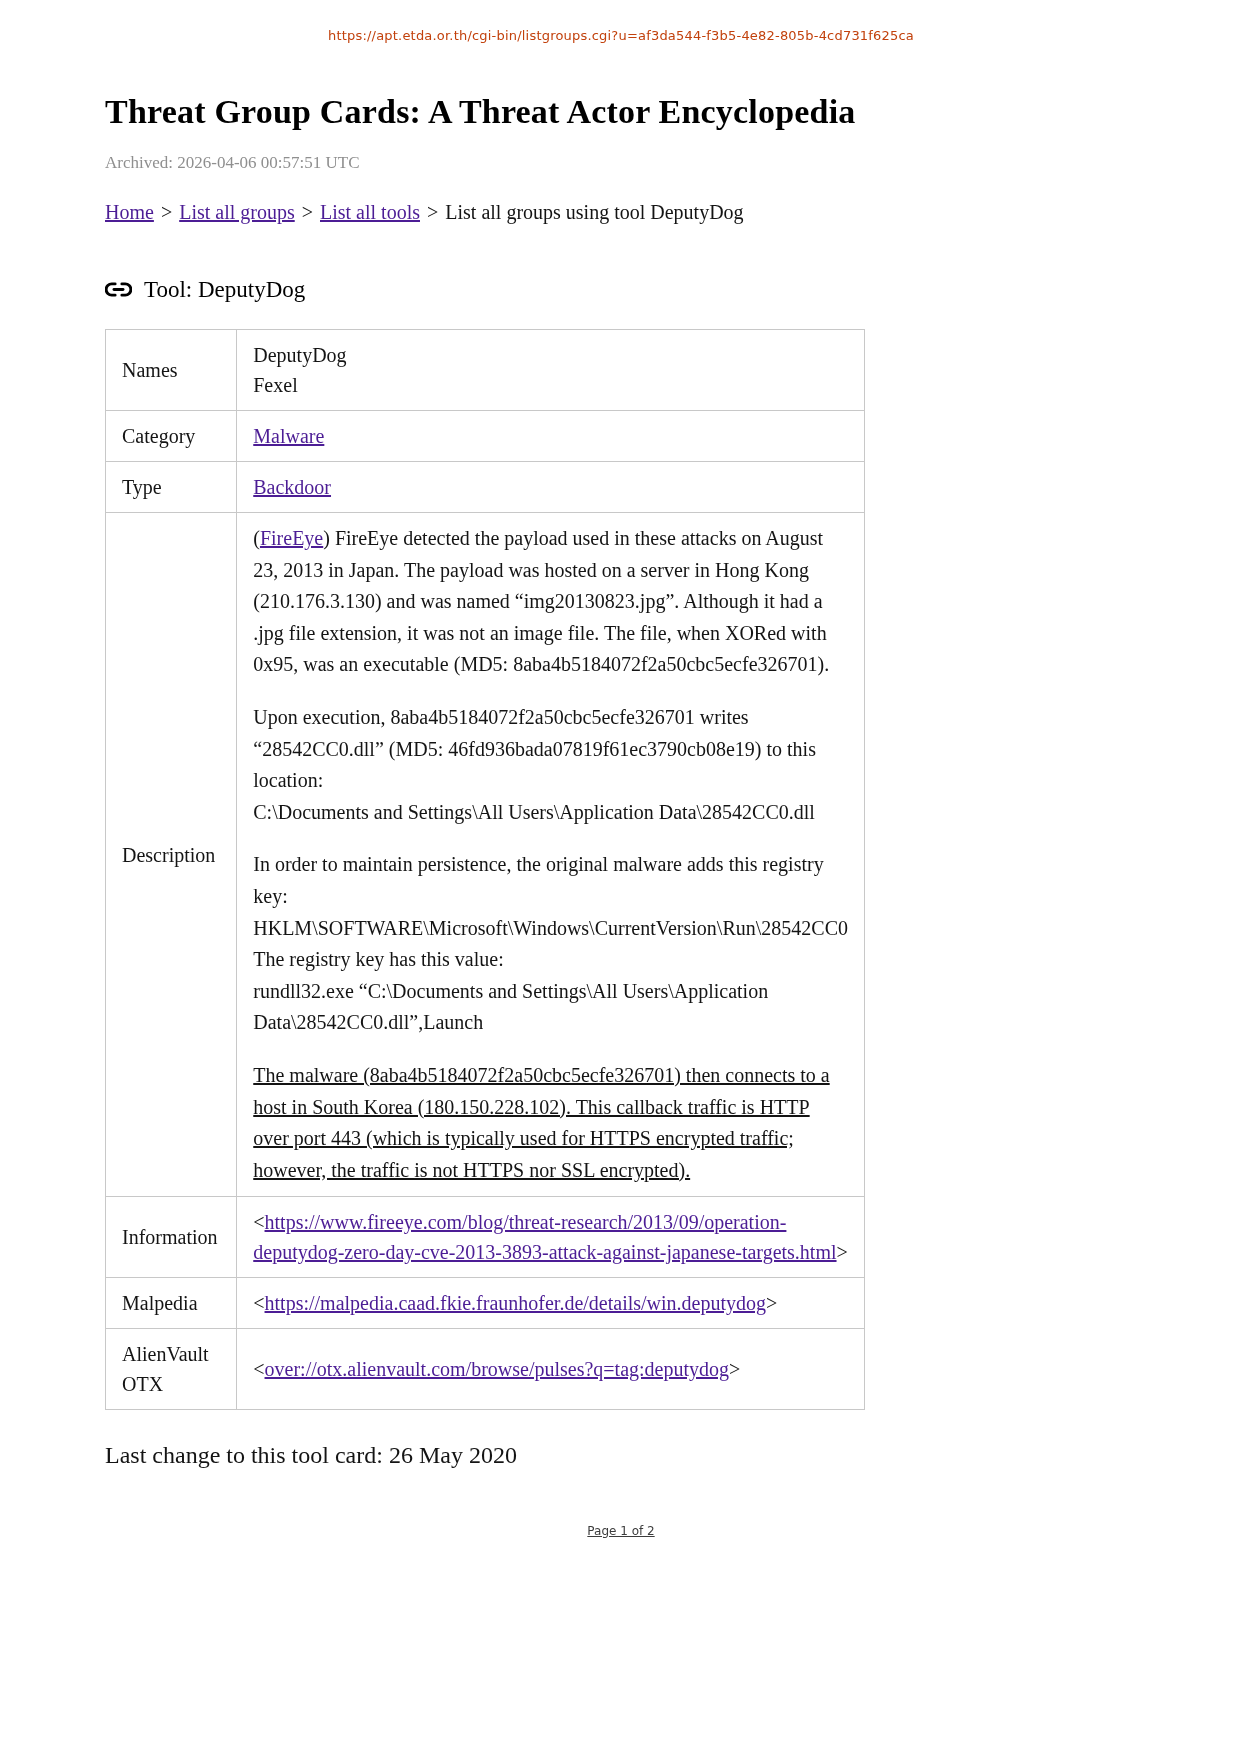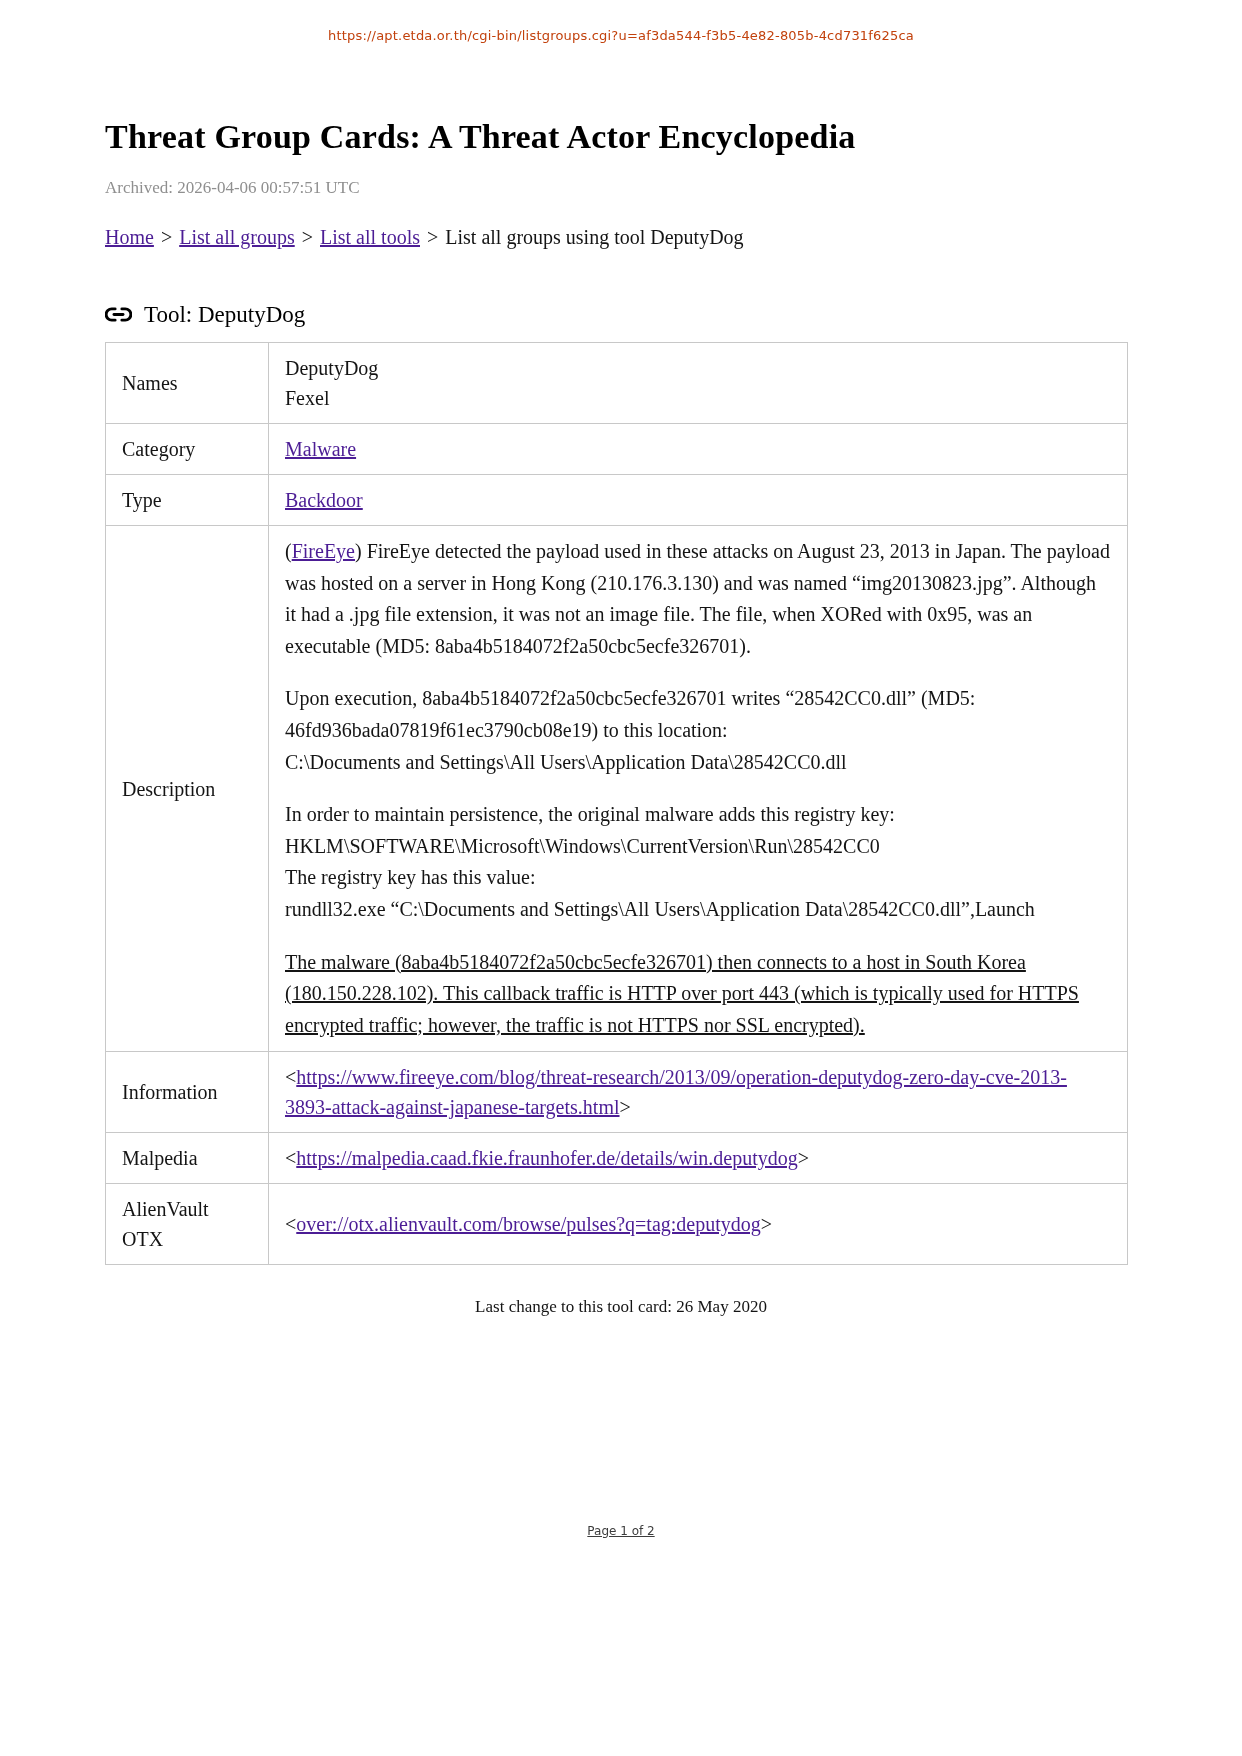--- a/index.html
+++ b/index.html
@@ -19,21 +19,21 @@
     top: 28px;
     left: 0;
     width: 100%;
     text-align: center;
     font-family: "DejaVu Sans", "Liberation Sans", sans-serif;
     font-size: 13px;
     color: #c2410c;
     letter-spacing: 0.2px;
   }
   .content {
-    padding: 118px 105px 0 105px;
+    padding: 93px 105px 0 105px;
   }
   h1.title {
     margin: 0;
     font-size: 34px;
     font-weight: 700;
     color: #000000;
     letter-spacing: 0.2px;
   }
   .archived {
     margin-top: 22px;
@@ -55,22 +55,22 @@
     margin: 52px 0 0 0;
     display: flex;
     align-items: center;
     gap: 12px;
     font-size: 23px;
     font-weight: 400;
     color: #000000;
   }
   .link-icon { display: inline-flex; color: #000000; }
   table.card {
-    margin-top: 14px;
-    width: 1023px;
+    margin-top: 26px;
+    width: 760px;
     border-collapse: collapse;
     font-size: 20px;
   }
   table.card td {
     border: 1px solid #c8c8c8;
     padding: 10px 16px;
     vertical-align: middle;
     line-height: 1.5;
   }
   table.card td.label {
@@ -81,23 +81,22 @@
   td.desc { padding: 14px 16px 18px 16px; }
   td.desc p {
     margin: 0 0 21px 0;
     line-height: 1.58;
     white-space: pre-line;
   }
   td.desc p:last-child { margin-bottom: 0; text-decoration: underline; }
   td.urlcell { overflow-wrap: anywhere; line-height: 1.55; }
   .last-change {
     margin: 32px 0 0 0;
-    font-size: 17px;
+    font-size: 24px;
     color: #141414;
-    text-align: center;
   }
   .print-footer {
     position: absolute;
     top: 1524px;
     left: 0;
     width: 100%;
     text-align: center;
     font-family: "DejaVu Sans", "Liberation Sans", sans-serif;
     font-size: 12px;
     color: #3c3c3c;

